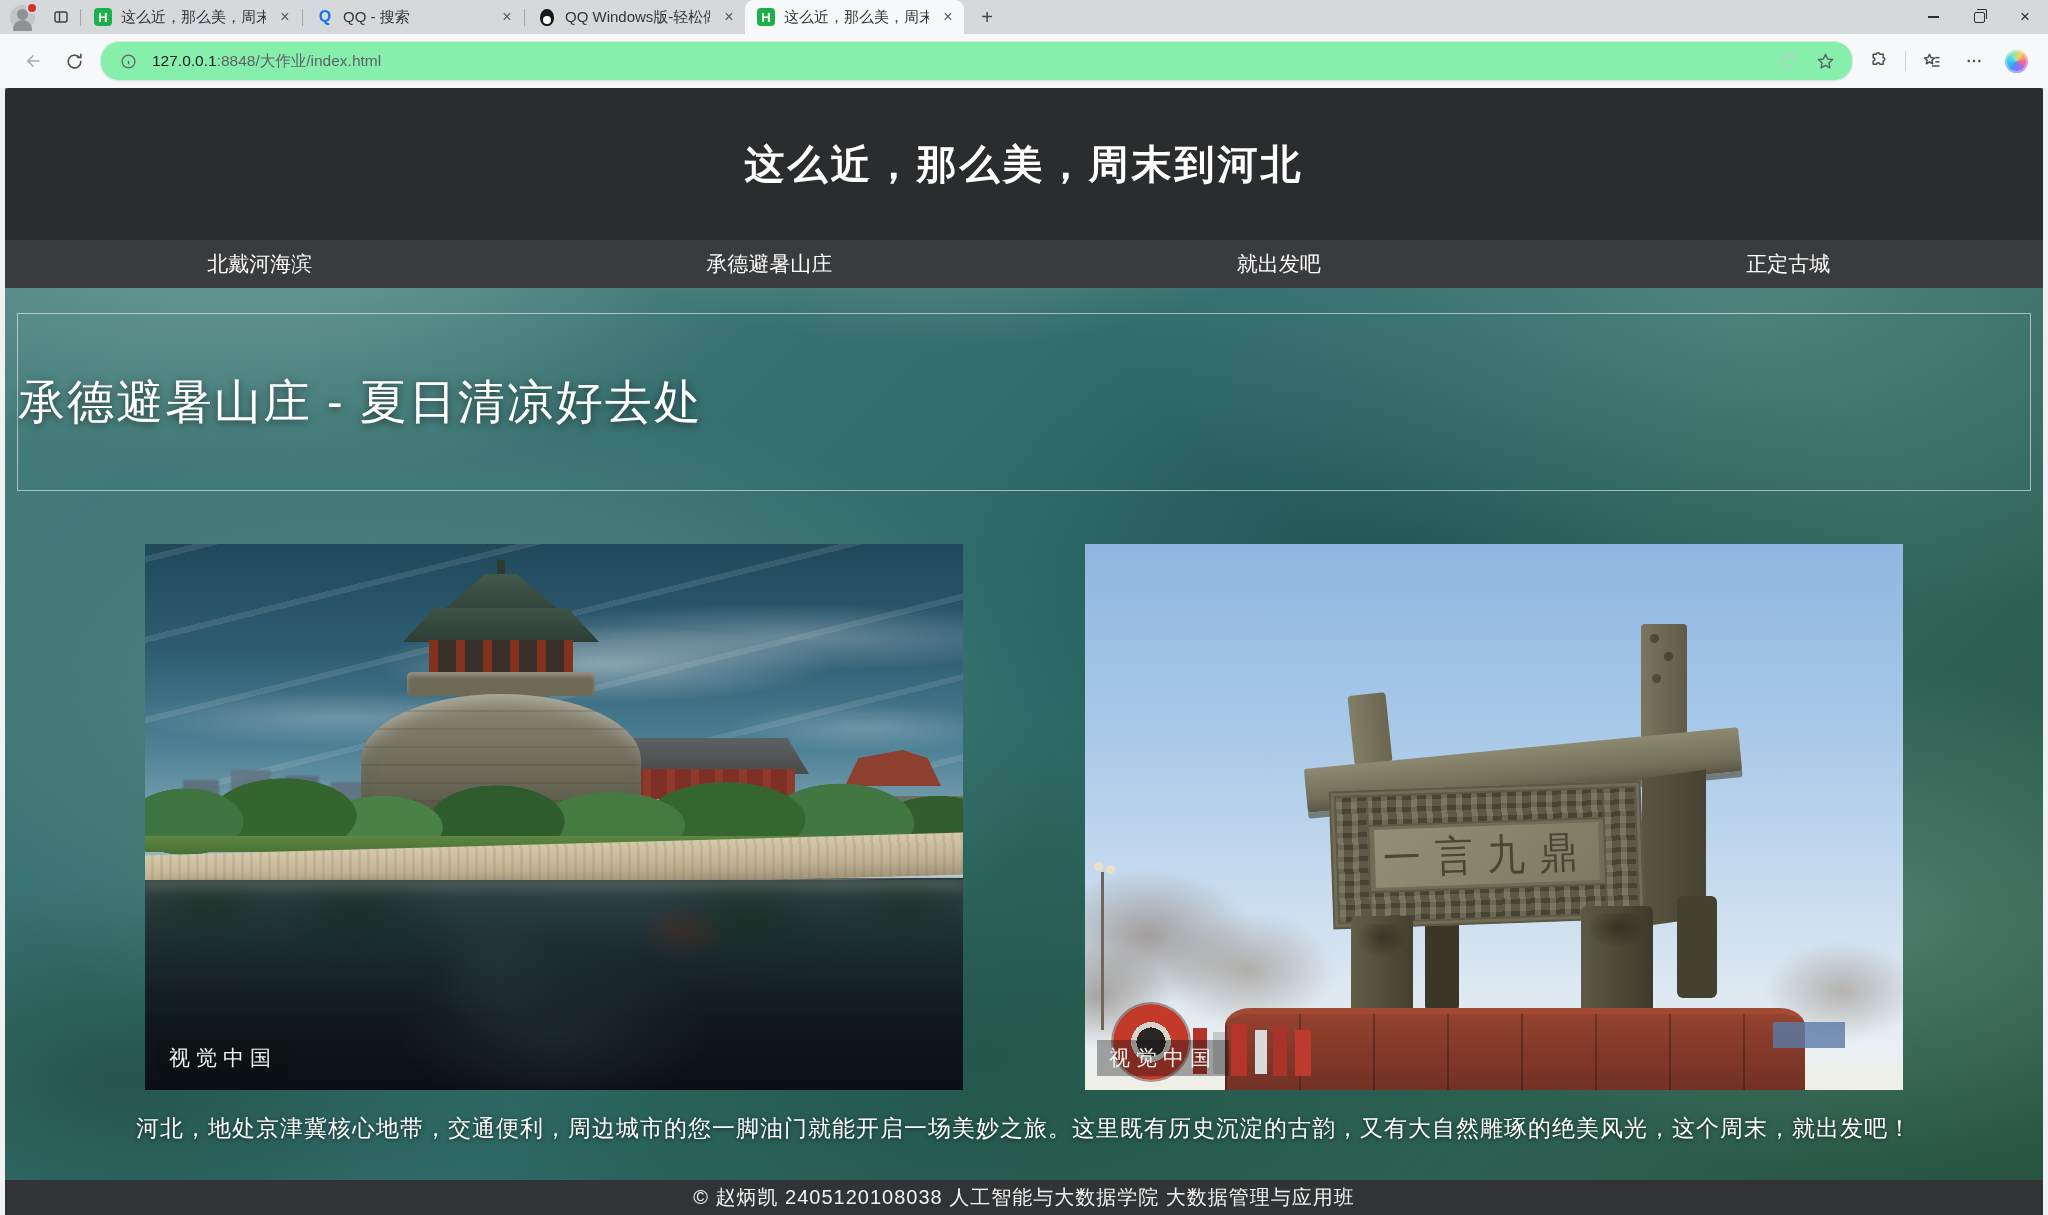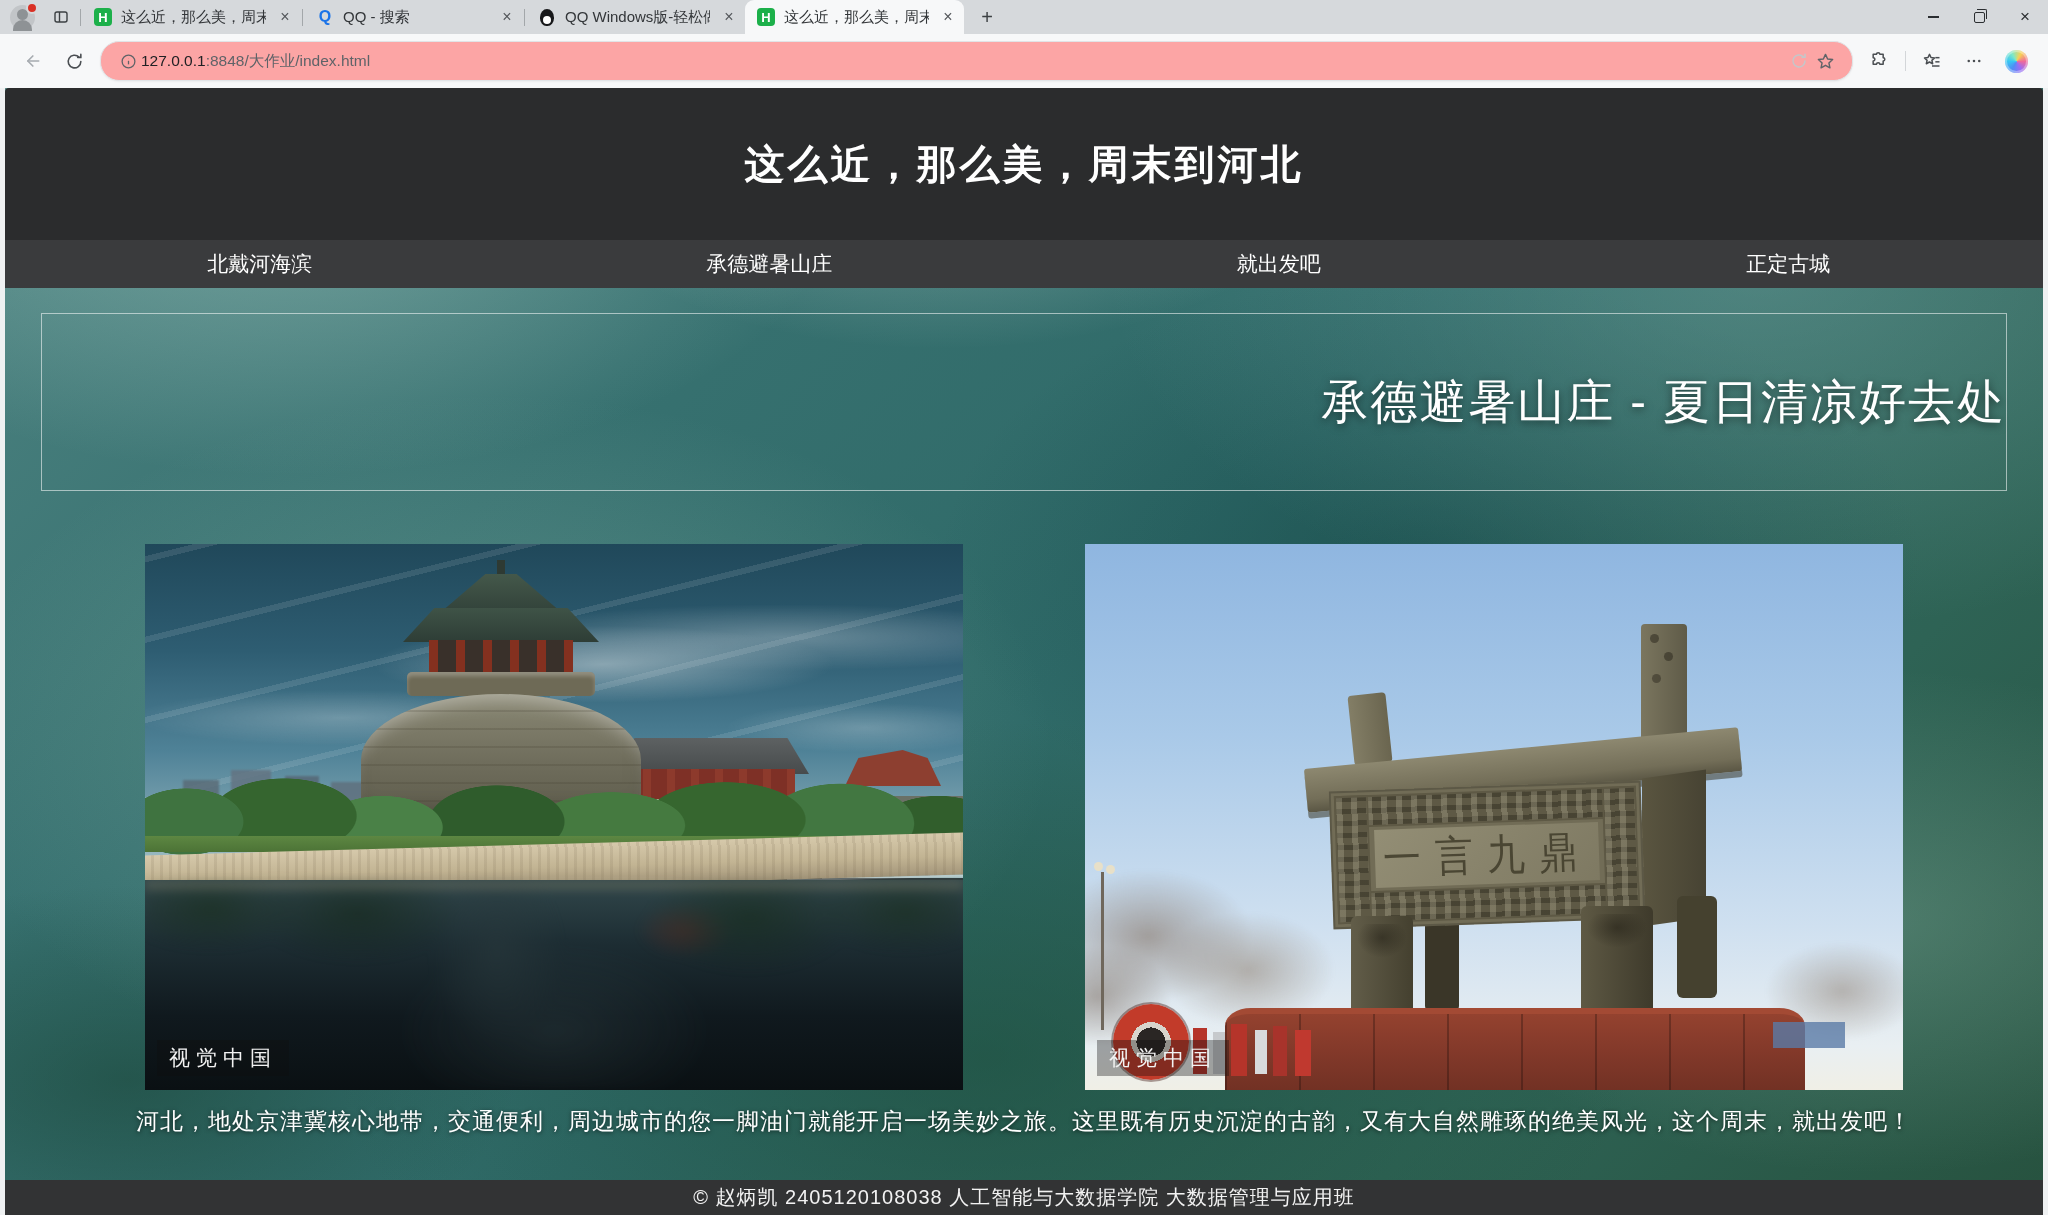--- a/index.html
+++ b/index.html
@@ -26,21 +26,21 @@
   .newtab{width:30px;height:30px;display:flex;align-items:center;justify-content:center;font-size:20px;color:#3c4043;margin-left:8px;}
   .win-controls{position:absolute;right:0;top:0;height:34px;display:flex;}
   .wc{width:46px;height:34px;display:flex;align-items:center;justify-content:center;color:#2b2e31;}
   .wc-min i{display:block;width:11px;height:1.5px;background:currentColor;}
   .wc-max i{display:block;width:9px;height:9px;border:1.2px solid currentColor;border-radius:2px;position:relative;}
   .wc-max i::before{content:"";position:absolute;left:2px;top:-4px;width:9px;height:9px;border:1.2px solid currentColor;border-left:none;border-bottom:none;border-radius:0 2px 0 0;}
   .wc-close{font-size:17px;}
 
   .toolbar{height:54px;background:#f7f8f9;display:flex;align-items:center;padding:0 16px;gap:10px;}
   .nav-btn{width:32px;height:32px;border-radius:6px;display:flex;align-items:center;justify-content:center;flex:none;}
-  .urlbar{flex:1;height:38px;background:#fca5a5;border:1px solid #e1e4e7;border-radius:19px;display:flex;align-items:center;padding:0 14px;box-shadow:0 1px 2px rgba(0,0,0,.05);}
+  .urlbar{flex:1;height:38px;background:#86efac;border:1px solid #e1e4e7;border-radius:19px;display:flex;align-items:center;padding:0 14px;gap:11px;box-shadow:0 1px 2px rgba(0,0,0,.05);}
   .url-text{font-size:15.5px;white-space:nowrap;}
   .url-host{color:#202124;}
   .url-rest{color:#5f6368;}
   .url-spacer{flex:1;}
   .pill-icon{width:26px;height:26px;display:flex;align-items:center;justify-content:center;flex:none;}
   .tool-icon{width:32px;height:32px;display:flex;align-items:center;justify-content:center;flex:none;border-radius:6px;}
   .toolsep{width:1px;height:20px;background:#d3d6d9;flex:none;}
   .copilot{width:23px;height:23px;border-radius:50%;background:conic-gradient(from 210deg,#4e8df6,#37c6f3,#7ee8c7,#f7d154,#ef6a9b,#9a6cf5,#4e8df6);box-shadow:inset 0 0 0 2px rgba(255,255,255,.35);}
 
   
@@ -52,25 +52,25 @@
       radial-gradient(ellipse 820px 480px at 70% 42%, rgba(16,66,68,.50), transparent 60%),
       radial-gradient(ellipse 900px 560px at 24% 58%, rgba(146,188,176,.38), transparent 62%),
       radial-gradient(ellipse 1000px 520px at 48% 86%, rgba(26,74,54,.55), transparent 65%),
       radial-gradient(ellipse 760px 420px at 92% 74%, rgba(150,190,172,.32), transparent 60%),
       radial-gradient(ellipse 600px 300px at 6% 88%,  rgba(20,60,44,.5), transparent 65%),
       linear-gradient(135deg,#4d8381 0%,#377170 28%,#2f6a68 52%,#2e6355 78%,#27523f 100%);}
   .site-header{height:152px;background:#2b2c2d;border-radius:4px 4px 0 0;display:flex;align-items:center;justify-content:center;}
   .site-title{font-size:40px;font-weight:bold;color:#ffffff;letter-spacing:3px;}
   .site-nav{height:48px;background:#3a3b3d;display:flex;align-items:center;}
   .nav-item{flex:1;text-align:center;color:#ffffff;font-size:21px;cursor:pointer;}
-  .banner{margin:25px 36px 0;height:176px;border:1px solid rgba(255,255,255,.55);display:flex;align-items:center;justify-content:flex-end;}
+  .banner{margin:25px 12px 0;height:176px;border:1px solid rgba(255,255,255,.55);display:flex;align-items:center;justify-content:flex-start;}
   .banner-title{font-size:47px;color:#ffffff;text-shadow:0 2px 8px rgba(0,0,0,.55);letter-spacing:2px;}
   .gallery{margin-top:53px;display:flex;justify-content:center;gap:122px;}
   .photo{width:818px;height:546px;position:relative;overflow:hidden;background:#26343a;flex:none;}
-  .desc{margin-top:16px;text-align:center;color:#ffffff;font-size:23px;text-shadow:0 1px 4px rgba(0,0,0,.65);letter-spacing:1px;}
+  .desc{margin-top:23px;text-align:center;color:#ffffff;font-size:23px;text-shadow:0 1px 4px rgba(0,0,0,.65);letter-spacing:1px;}
   .site-footer{position:absolute;left:0;right:0;bottom:0;height:35px;background:#323334;display:flex;align-items:center;justify-content:center;color:#f2f2f2;font-size:20px;letter-spacing:1px;}
   .watermark{position:absolute;left:12px;bottom:14px;background:rgba(15,15,15,.35);color:#f2f2f2;font-size:21px;letter-spacing:6px;padding:4px 12px;z-index:9;}
 
   
   .l-sky{position:absolute;left:0;top:0;right:0;height:334px;background:linear-gradient(180deg,#20485a 0%,#2e5d72 32%,#4f8297 62%,#85aab6 86%,#a7c3c8 100%);}
   .l-clouds{position:absolute;inset:0;opacity:.85;background:
     radial-gradient(ellipse 330px 55px at 56% 36%, rgba(255,255,255,.5), transparent 70%),
     radial-gradient(ellipse 430px 48px at 78% 28%, rgba(255,255,255,.34), transparent 70%),
     radial-gradient(ellipse 300px 40px at 24% 52%, rgba(255,255,255,.28), transparent 70%),
     radial-gradient(ellipse 200px 36px at 88% 55%, rgba(255,255,255,.25), transparent 70%),

